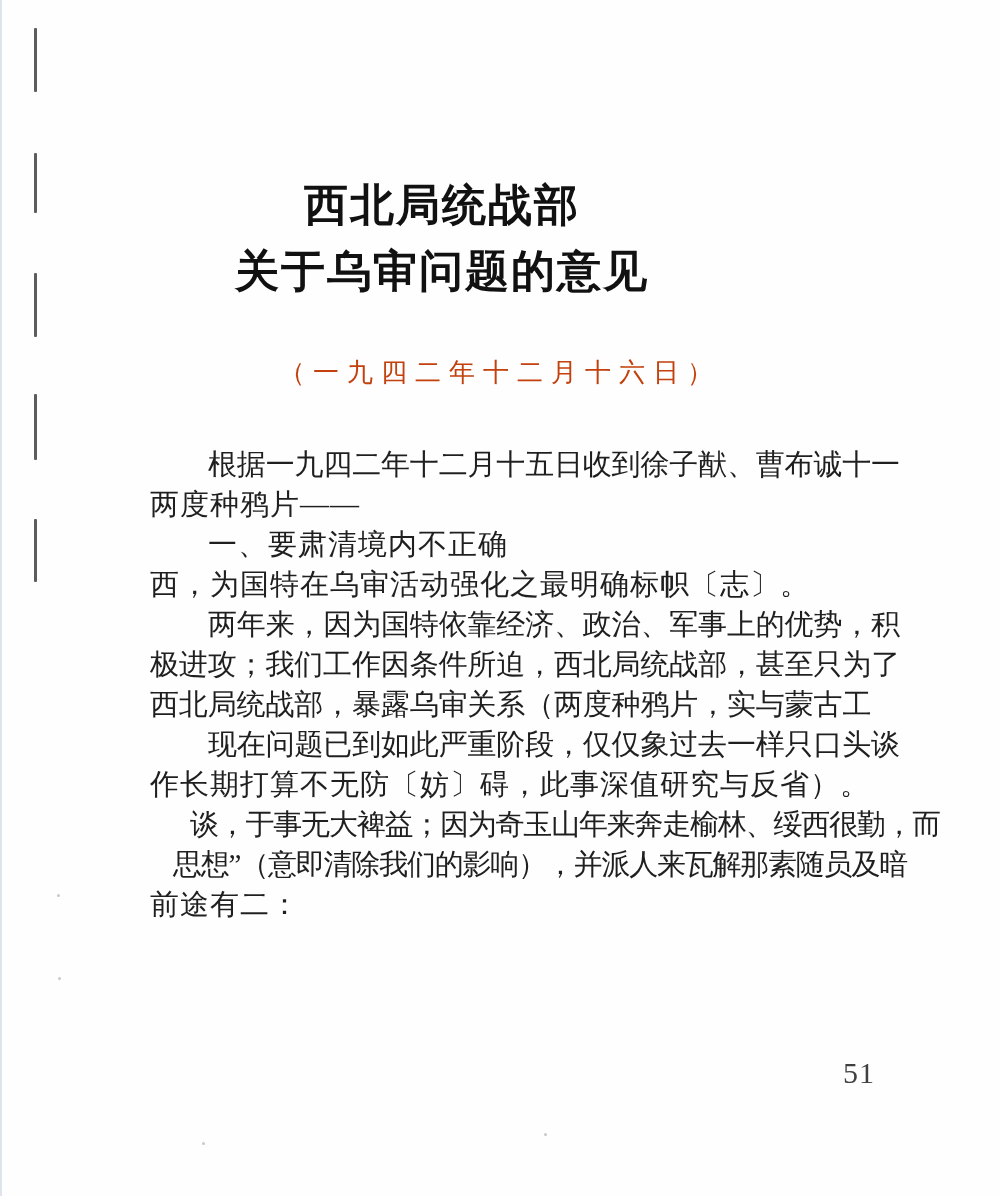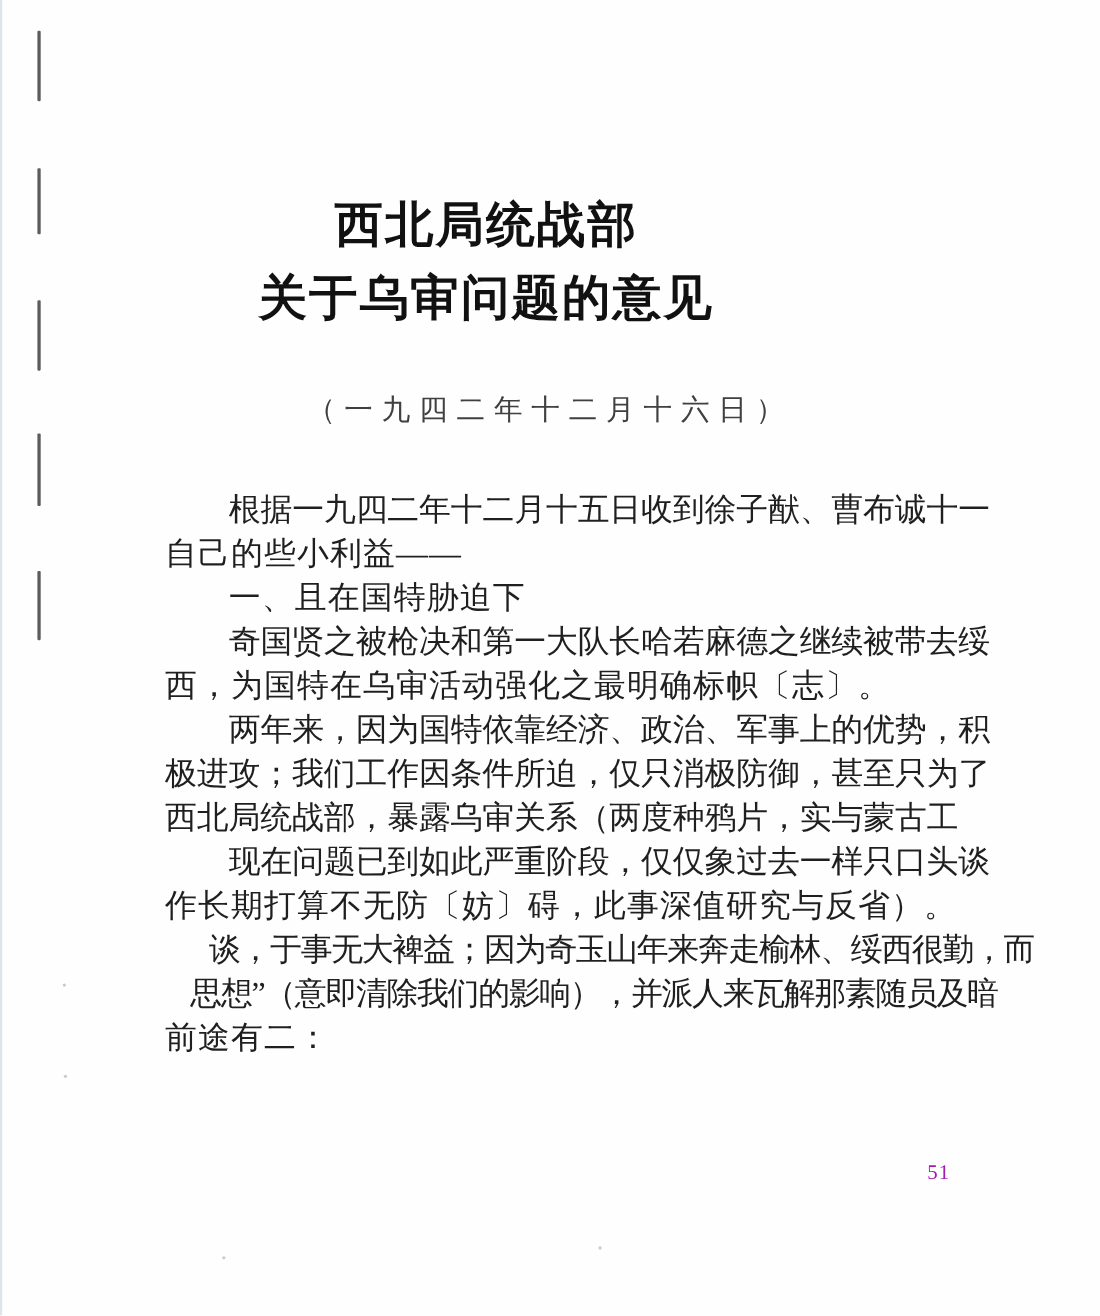--- a/index.html
+++ b/index.html
@@ -45,43 +45,43 @@
   }
   .date-line {
     position: absolute;
     top: 354px;
     left: 0;
     width: 1000px;
     text-align: center;
     font-size: 26px;
     letter-spacing: 8px;
     line-height: 38px;
-    color: #404040;
+    color: #c2410c;
   }
   .body-text {
     position: absolute;
     top: 444px;
     left: 150px;
     width: 780px;
   }
   .line {
     height: 40px;
     line-height: 40px;
     font-size: 29px;
     letter-spacing: 1px;
     white-space: nowrap;
   }
   .line.indent { padding-left: 58px; }
   .page-number {
     position: absolute;
     top: 1056px;
     left: 843px;
-    font-size: 19px;
+    font-size: 30px;
     letter-spacing: 1px;
-    color: #a21caf;
+    color: #404040;
   }
   .speck {
     position: absolute;
     width: 3px; height: 3px;
     background: #9aa0a8;
     opacity: 0.55;
     border-radius: 50%;
   }
   .sp1 { left: 57px;  top: 894px; }
   .sp2 { left: 58px;  top: 977px; }
@@ -103,26 +103,25 @@
 
   <div class="title-block">
     <div>西北局统战部</div>
     <div>关于乌审问题的意见</div>
   </div>
 
   <div class="date-line">（一九四二年十二月十六日）</div>
 
   <div class="body-text" id="body-text">
       <div class="line indent" style="letter-spacing: -0.17px;">根据一九四二年十二月十五日收到徐子猷、曹布诚十一</div>
-      <div class="line">自己的些小利益——</div>
-      <div class="line indent">一、且在国特胁迫下</div>
-      <div class="line indent" style="letter-spacing: -0.17px;">奇国贤之被枪决和第一大队长哈若麻德之继续被带去绥</div>
+      <div class="line">两度种鸦片——</div>
+      <div class="line indent">一、要肃清境内不正确</div>
       <div class="line">西，为国特在乌审活动强化之最明确标帜〔志〕。</div>
       <div class="line indent" style="letter-spacing: -0.17px;">两年来，因为国特依靠经济、政治、军事上的优势，积</div>
-      <div class="line" style="letter-spacing: -0.15px;">极进攻；我们工作因条件所迫，仅只消极防御，甚至只为了</div>
+      <div class="line" style="letter-spacing: -0.15px;">极进攻；我们工作因条件所迫，西北局统战部，甚至只为了</div>
       <div class="line" style="letter-spacing: -0.15px;">西北局统战部，暴露乌审关系（两度种鸦片，实与蒙古工</div>
       <div class="line indent" style="letter-spacing: -0.17px;">现在问题已到如此严重阶段，仅仅象过去一样只口头谈</div>
       <div class="line">作长期打算不无防〔妨〕碍，此事深值研究与反省）。</div>
       <div class="line" style="letter-spacing: -1.22px; margin-left: 40px;">谈，于事无大裨益；因为奇玉山年来奔走榆林、绥西很勤，而</div>
       <div class="line" style="letter-spacing: -1.22px; text-align: center;">思想”（意即清除我们的影响），并派人来瓦解那素随员及暗</div>
       <div class="line">前途有二：</div>
     </div>
 
   <div class="page-number">51</div>
 

